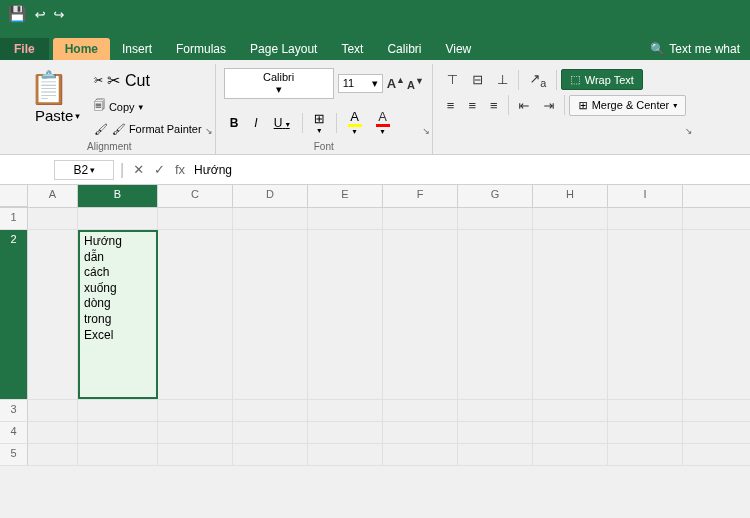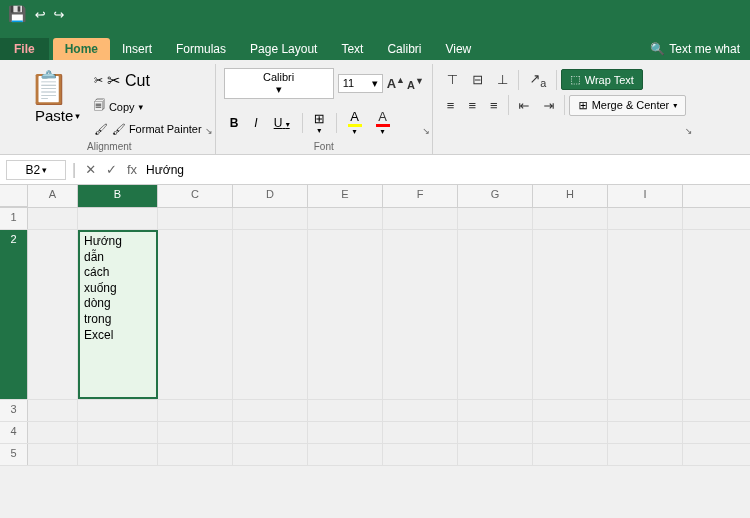--- a/index.html
+++ b/index.html
@@ -222,20 +222,21 @@
       height: 30px;
     }
     .cell-ref {
       border: 1px solid #d0d0d0;
       padding: 2px 6px;
       width: 60px;
       font-size: 12px;
       display: flex;
       align-items: center;
       justify-content: center;
+      margin-left: 48px;
     }
     .formula-divider { color: #bbb; font-size: 16px; }
     .formula-icons { display: flex; gap: 4px; color: #666; font-size: 13px; }
     .formula-icon { cursor: pointer; padding: 1px 3px; }
     .formula-input { flex: 1; font-size: 12px; border: none; outline: none; }
 
     
     .spreadsheet-container {
       flex: 1;
       overflow: hidden;

